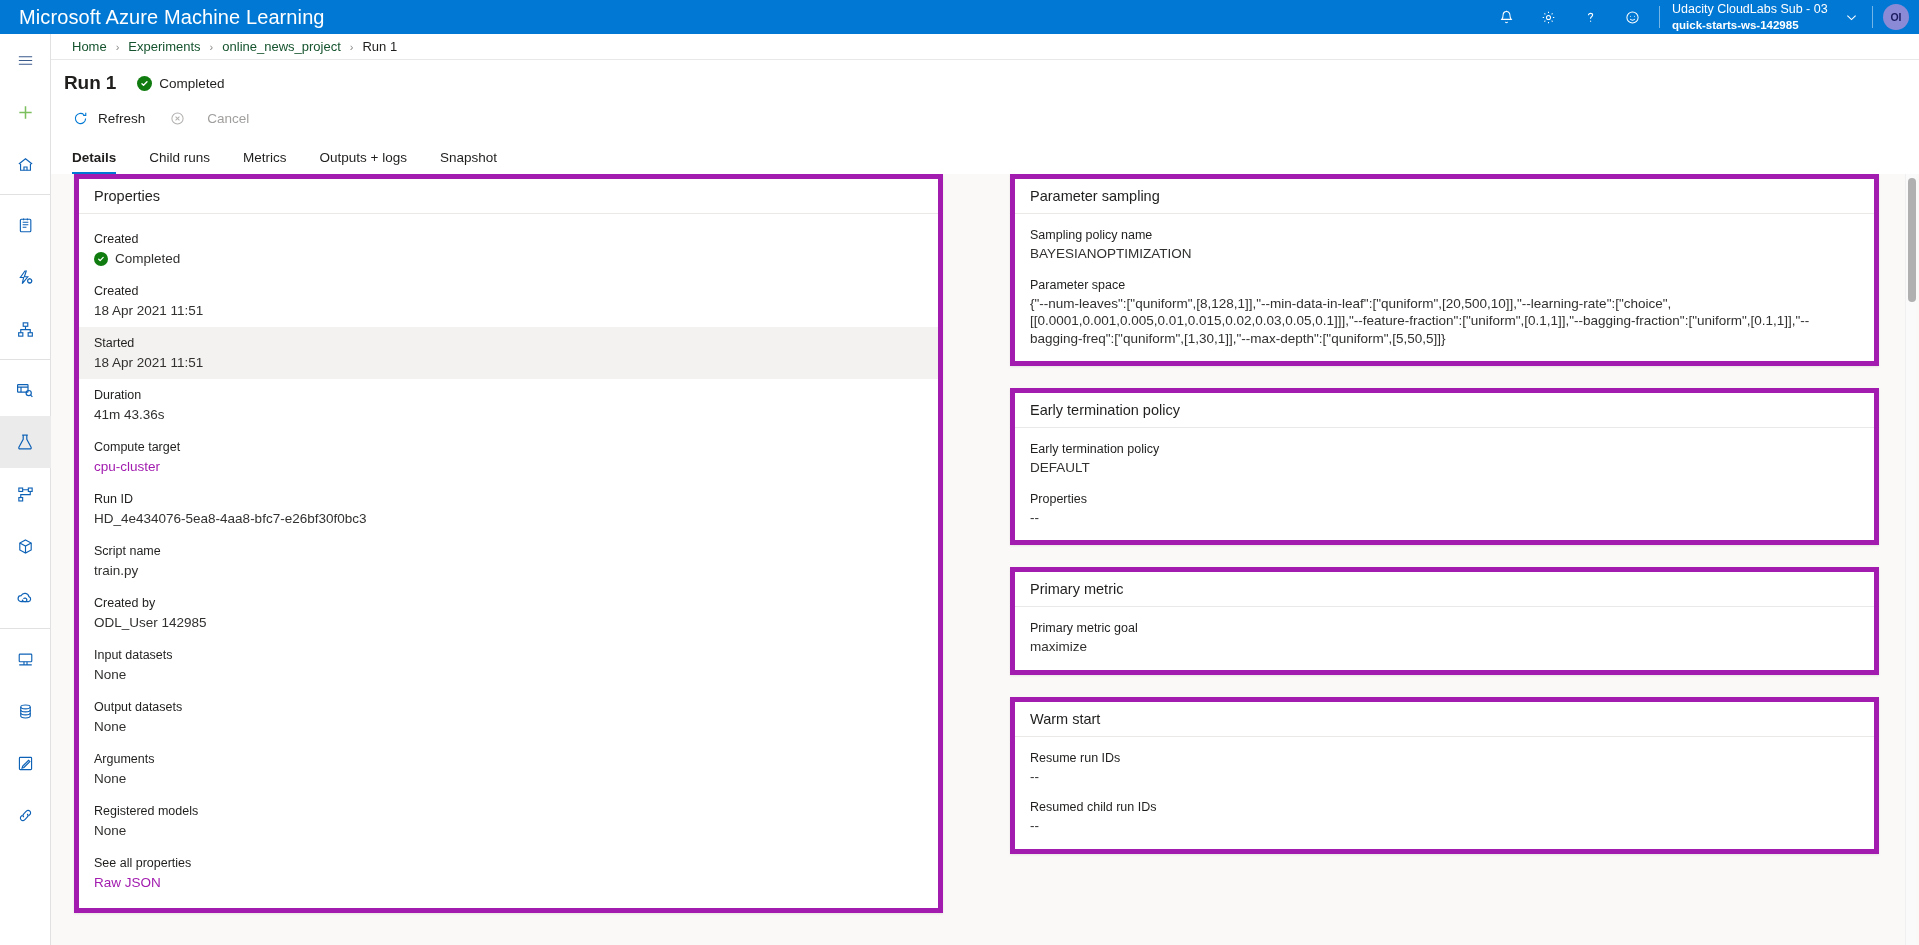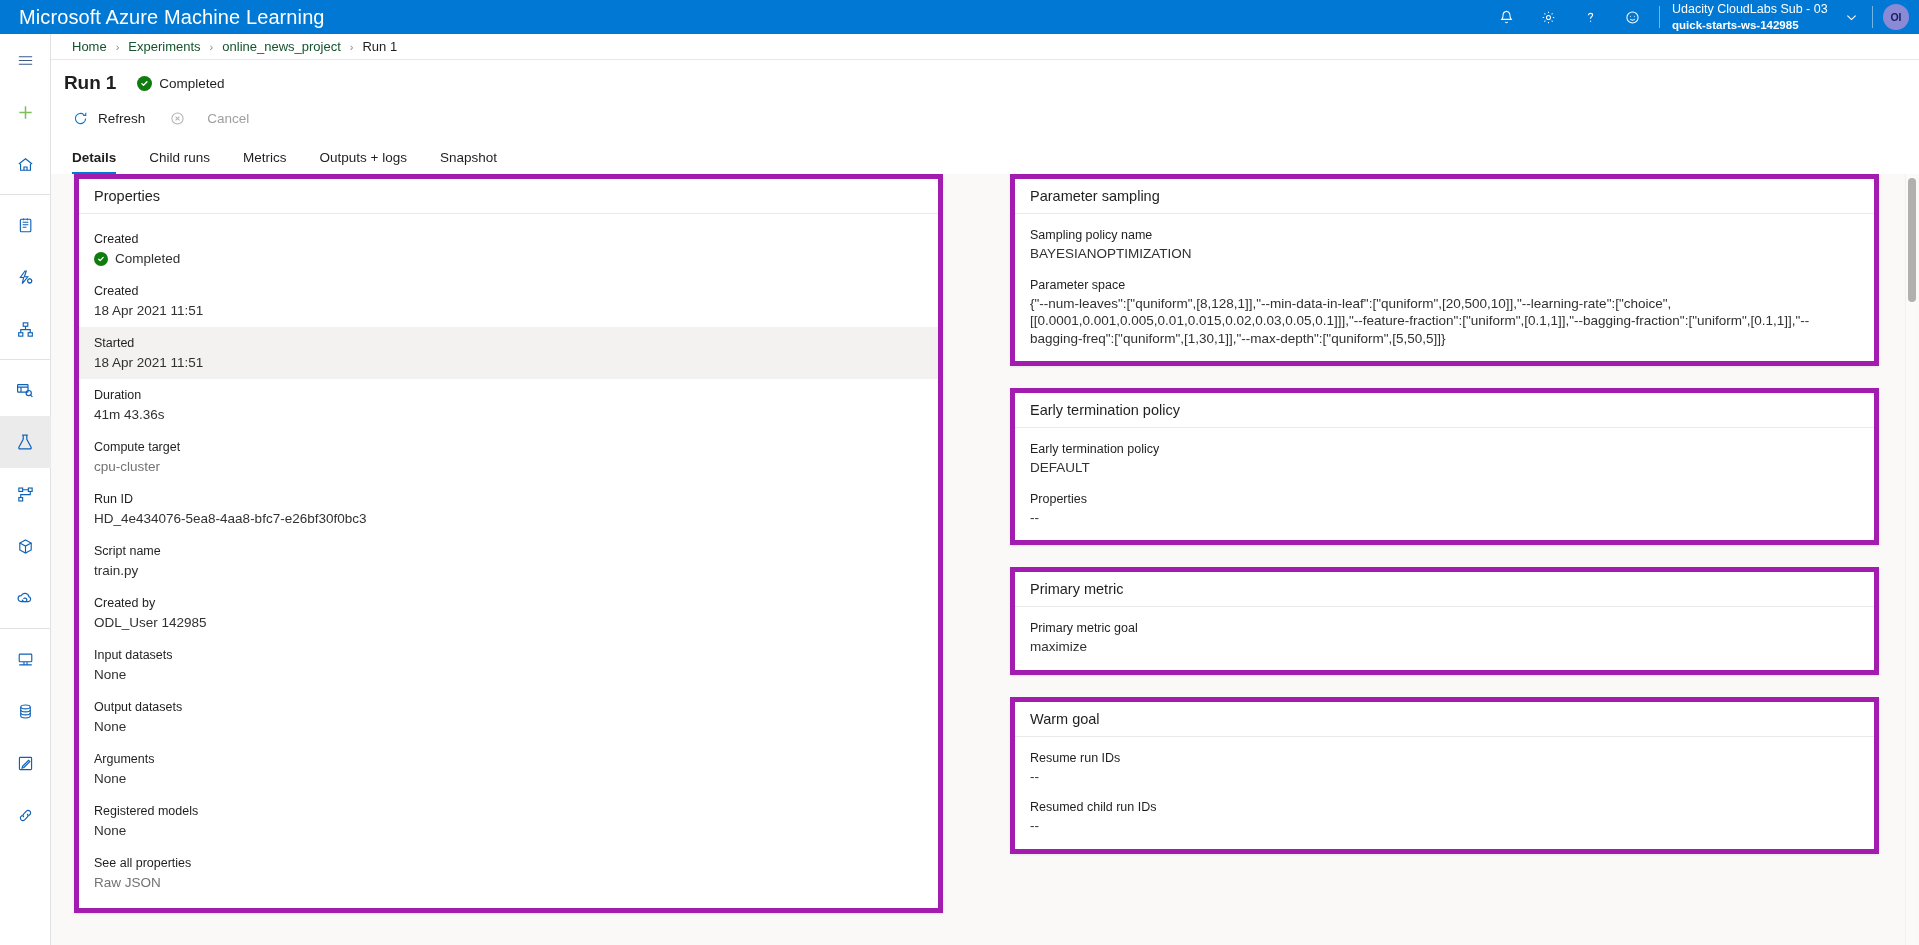--- a/index.html
+++ b/index.html
@@ -223,21 +223,21 @@
     color: #201f1e;
     line-height: 18px;
   }
   .prop-v {
     font-size: 13.5px;
     color: #323130;
     line-height: 19px;
     margin-top: 1px;
     word-break: break-word;
   }
-  .prop-v.link { color: #737373; cursor: pointer; }
+  .prop-v.link { color: #a21caf; cursor: pointer; }
   .prop-v.withicon { display: flex; align-items: center; }
   .prop-v.withicon .ok-dot { width: 14px; height: 14px; margin-right: 7px; }
 
   .field { margin-bottom: 13px; }
   .field:last-child { margin-bottom: 0; }
   .field-k { font-size: 12.5px; color: #201f1e; line-height: 18px; }
   .field-v {
     font-size: 13.5px; color: #323130;
     line-height: 17.5px;
     margin-top: 1px;
@@ -608,21 +608,21 @@
       <div class="card-head">Primary metric</div>
       <div class="card-body pad">
         <div class="field">
           <div class="field-k">Primary metric goal</div>
           <div class="field-v">maximize</div>
         </div>
       </div>
     </div>
 
     <div class="card">
-      <div class="card-head">Warm goal</div>
+      <div class="card-head">Warm start</div>
       <div class="card-body pad">
         <div class="field">
           <div class="field-k">Resume run IDs</div>
           <div class="field-v">--</div>
         </div>
         <div class="field">
           <div class="field-k">Resumed child run IDs</div>
           <div class="field-v">--</div>
         </div>
       </div>

